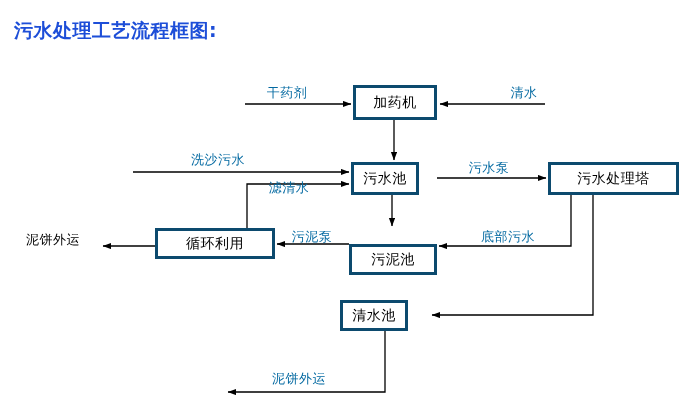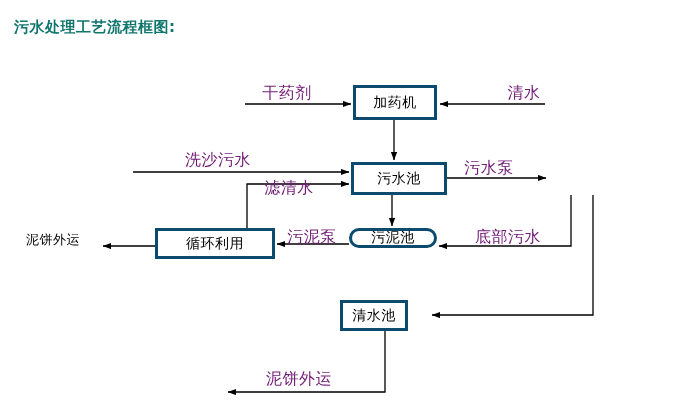--- a/index.html
+++ b/index.html
@@ -12,23 +12,23 @@
     width: 700px;
     height: 420px;
     background: #ffffff;
     overflow: hidden;
     font-family: "DejaVu Sans", "Liberation Sans", sans-serif;
   }
   #diagram-title {
     position: absolute;
     left: 14px;
     top: 18px;
-    font-size: 15px;
+    font-size: 19px;
     font-weight: bold;
-    color: #0f766e;
+    color: #1d4ed8;
     letter-spacing: 0.5px;
     white-space: nowrap;
   }
   svg.wires {
     position: absolute;
     left: 0;
     top: 0;
     width: 700px;
     height: 420px;
   }
@@ -40,22 +40,22 @@
     display: flex;
     align-items: center;
     justify-content: center;
     font-size: 14px;
     color: #000000;
     white-space: nowrap;
     letter-spacing: 0.5px;
   }
   .edge-label {
     position: absolute;
-    font-size: 16px;
-    color: #701a75;
+    font-size: 13px;
+    color: #0369a1;
     white-space: nowrap;
     letter-spacing: 0.5px;
     transform: translate(-50%, -50%);
   }
   .term-label {
     position: absolute;
     font-size: 13px;
     color: #000000;
     white-space: nowrap;
     letter-spacing: 0.5px;
@@ -99,27 +99,30 @@
 
       <path d="M155,246 L103,246" marker-end="url(#ah)"></path>
 
       <path d="M385,331 L385,392 L228,392" marker-end="url(#ah)"></path>
     </g>
   </svg>
 
   <div class="node" style="left:353px; top:85px; width:84px; height:35px;">
     <span>加药机</span>
   </div>
-  <div class="node" style="left:351px; top:162px; width:96px; height:33px;">
+  <div class="node" style="left:351px; top:162px; width:68px; height:33px;">
     <span>污水池</span>
+  </div>
+  <div class="node" style="left:548px; top:162px; width:131px; height:33px;">
+    <span>污水处理塔</span>
   </div>
   <div class="node" style="left:155px; top:228px; width:120px; height:31px;">
     <span>循环利用</span>
   </div>
-  <div class="node" style="left:349px; top:228px; width:88px; height:20px;border-radius:12px;">
+  <div class="node" style="left:349px; top:244px; width:88px; height:31px;">
     <span>污泥池</span>
   </div>
   <div class="node" style="left:340px; top:300px; width:68px; height:31px;">
     <span>清水池</span>
   </div>
 
   <div class="edge-label" style="left:287px; top:93px;">干药剂</div>
   <div class="edge-label" style="left:524px; top:93px;">清水</div>
   <div class="edge-label" style="left:218px; top:160px;">洗沙污水</div>
   <div class="edge-label" style="left:289px; top:188px;">滤清水</div>

